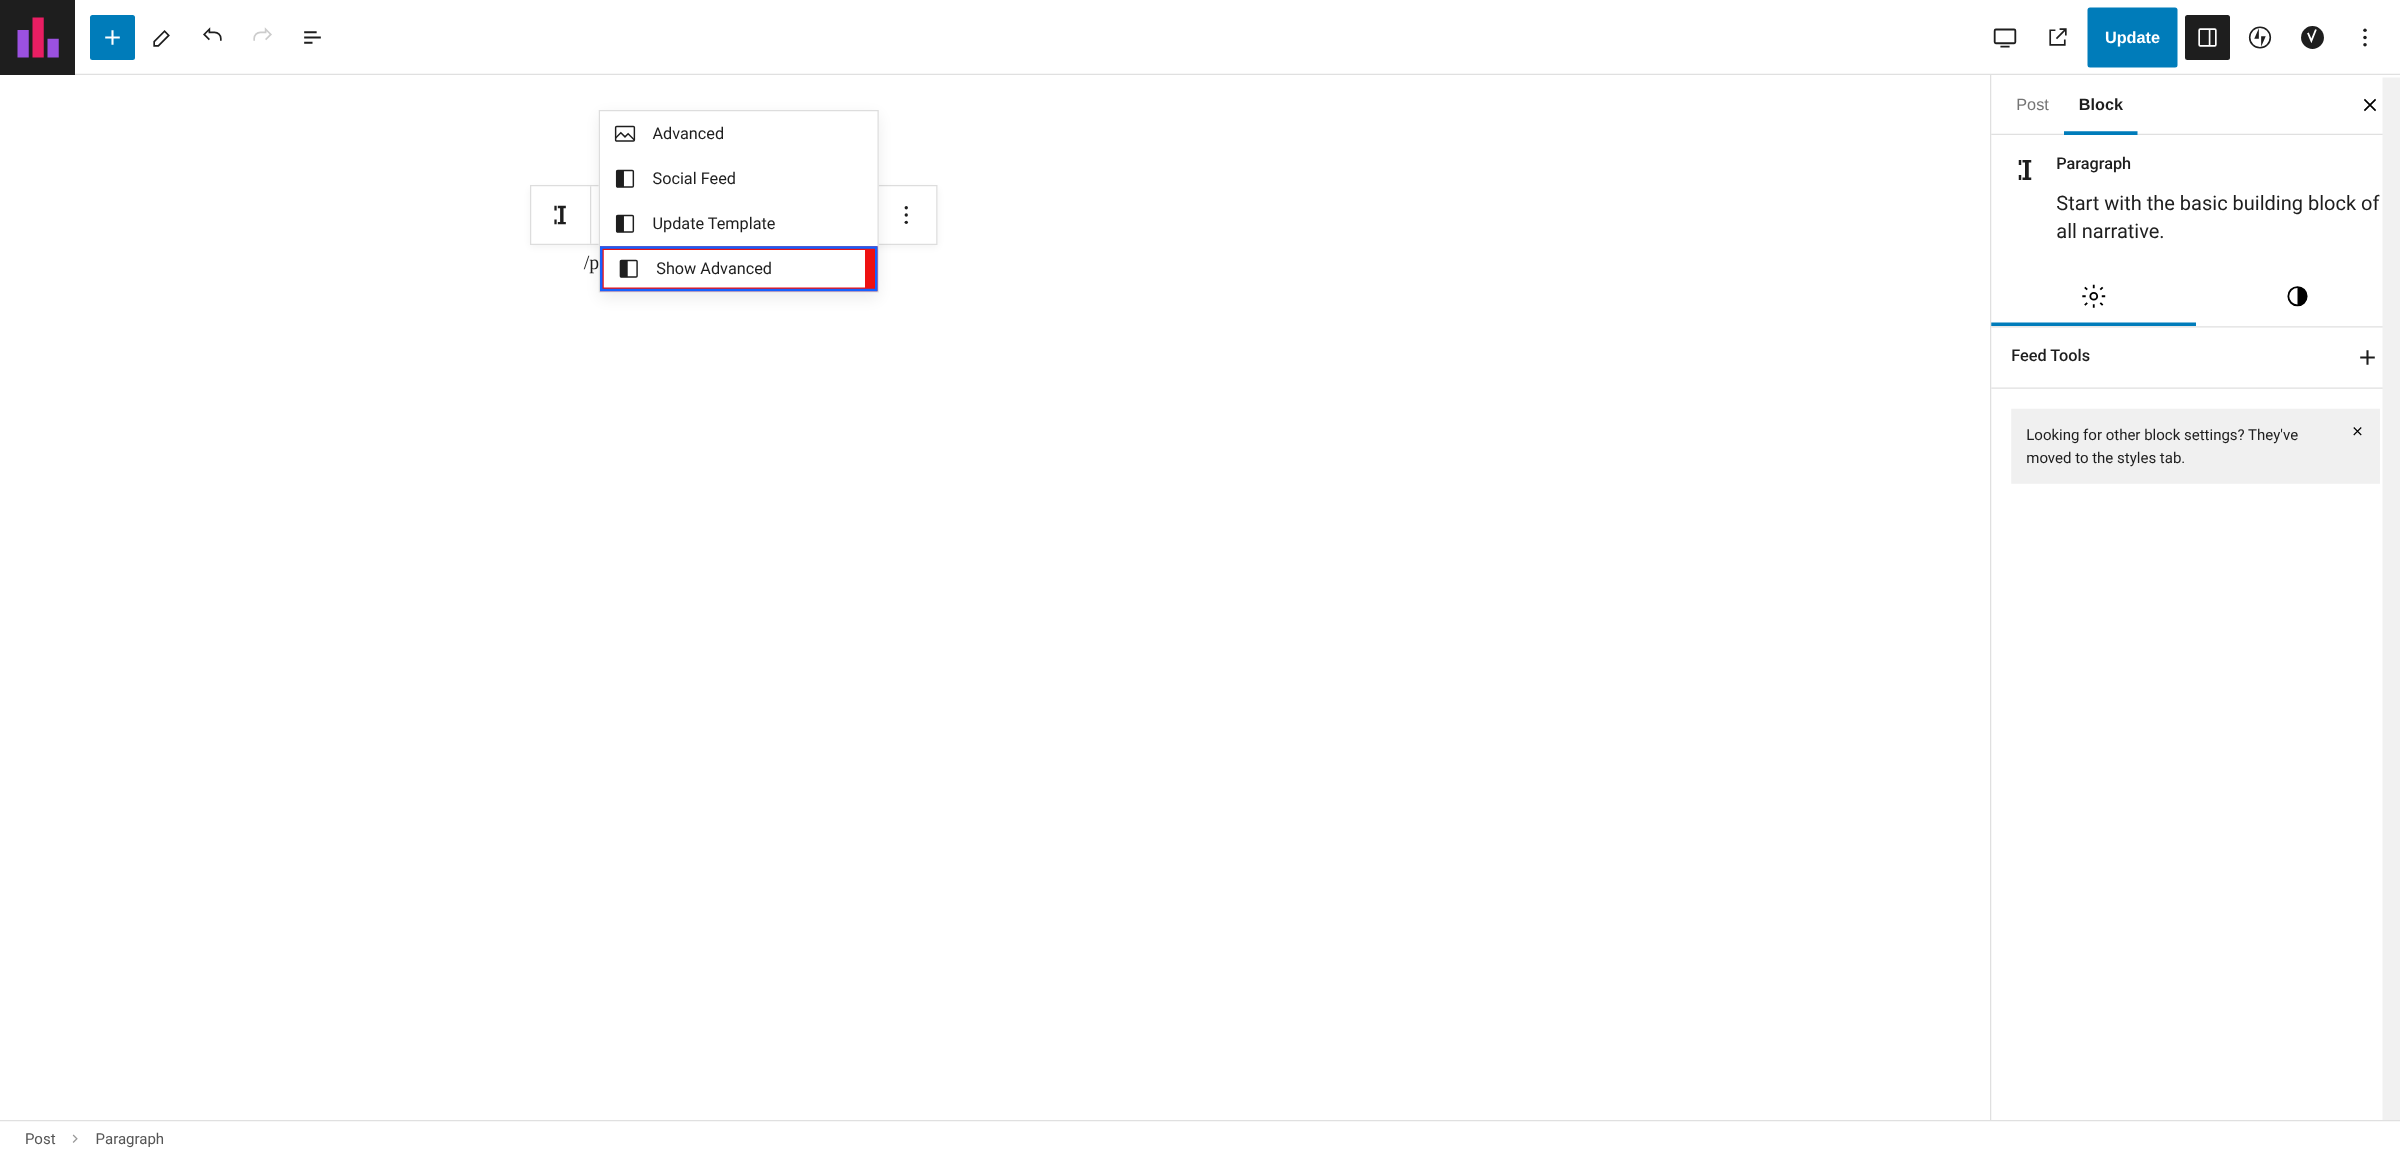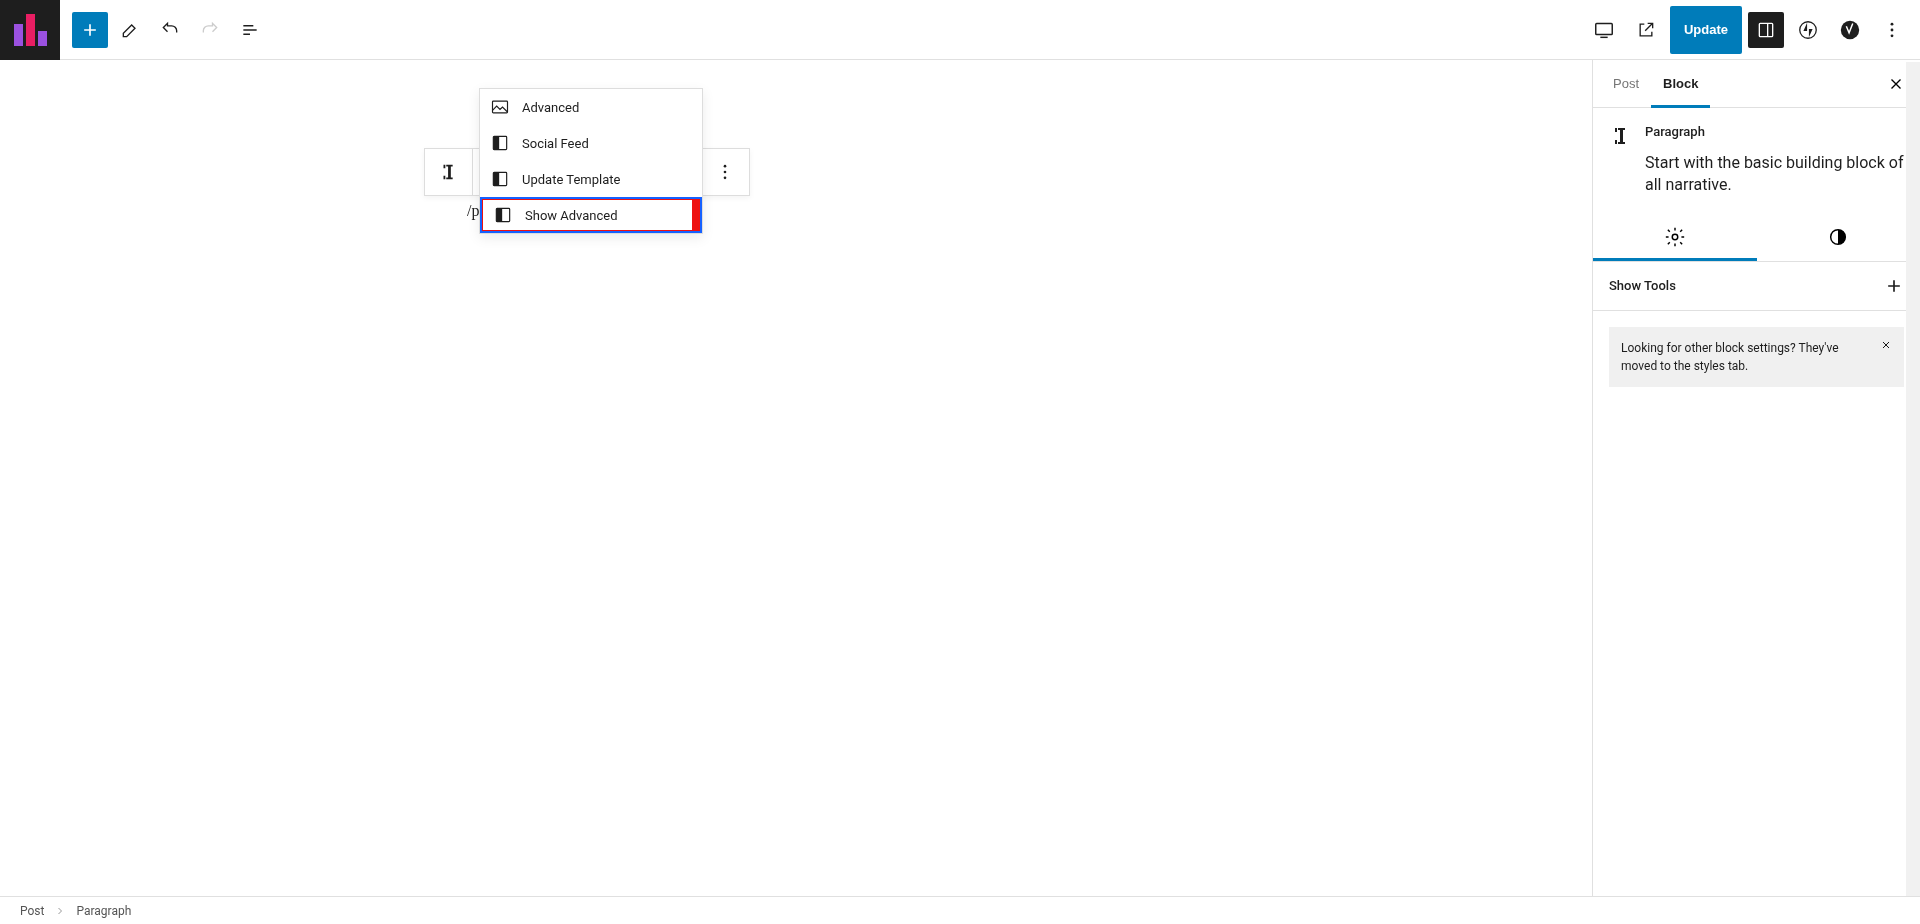--- a/index.html
+++ b/index.html
@@ -431,21 +431,21 @@
         <span>
           <svg width="22" height="22" viewBox="0 0 24 24">
               <circle cx="12" cy="12" r="8" fill="none" stroke="currentColor" stroke-width="1.6"></circle>
               <path d="M12 4a8 8 0 0 1 0 16z" fill="currentColor"></path>
             </svg>
         </span>
       </button>
     </div>
 
     <div class="rsb-panel-row">
-      <span>Show Tools</span>
+      <span>Feed Tools</span>
       <span>
         <svg width="20" height="20" viewBox="0 0 24 24">
             <path d="M11 5v6H5v2h6v6h2v-6h6v-2h-6V5z" fill="currentColor"></path>
           </svg>
       </span>
     </div>
 
     <div class="rsb-notice">
       <span>Looking for other block settings? They've moved to the styles tab.</span>
       <button class="rsb-notice-close">

